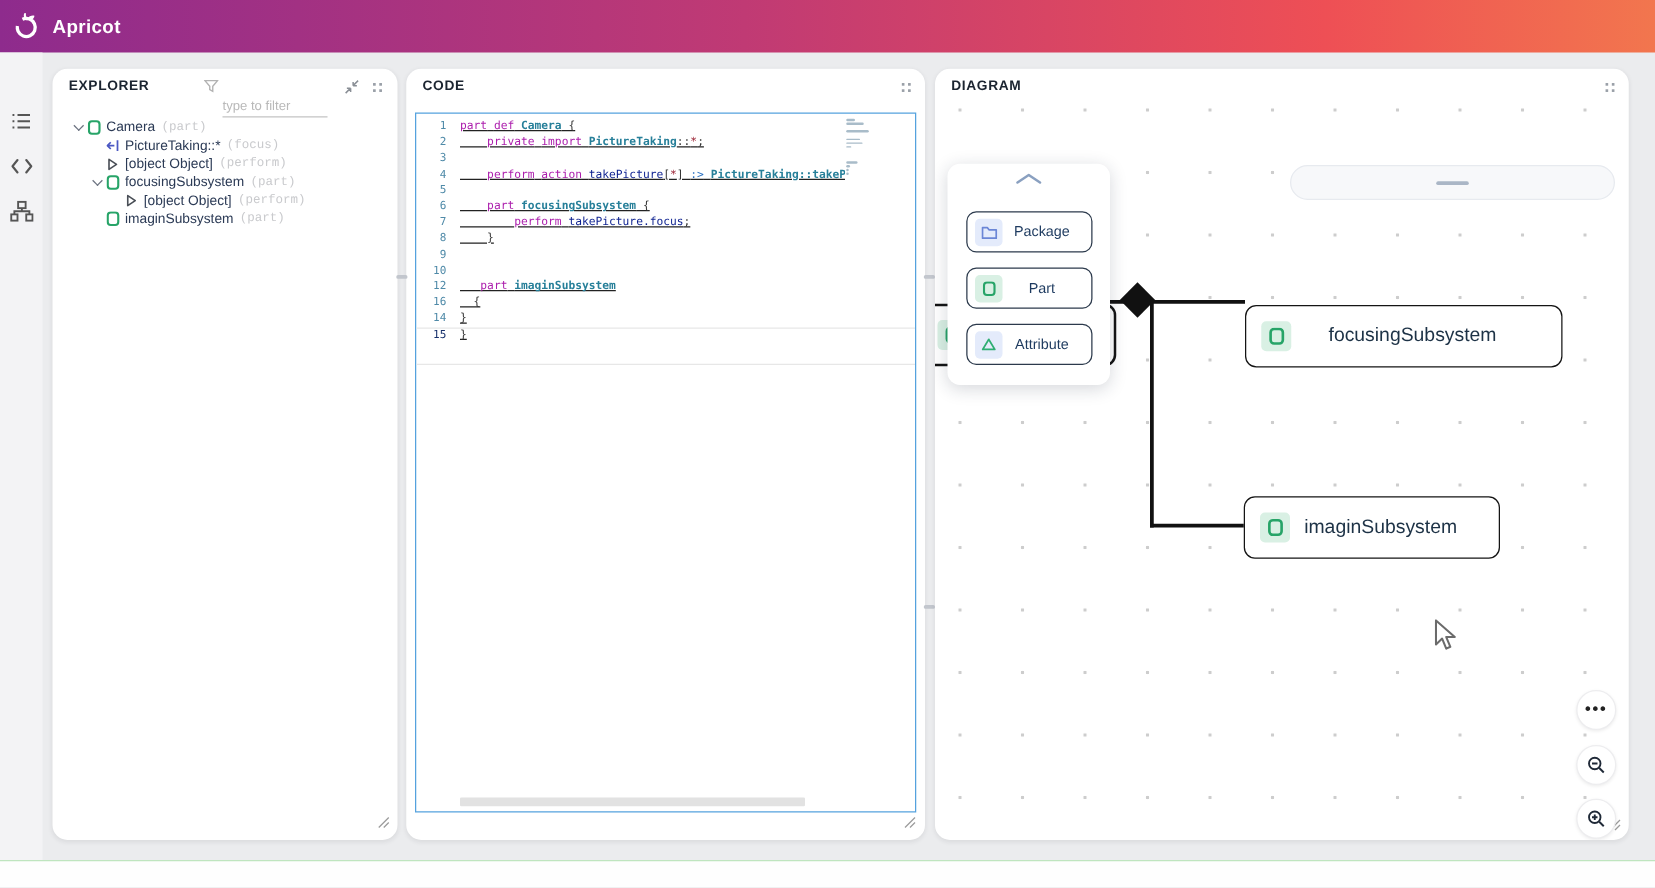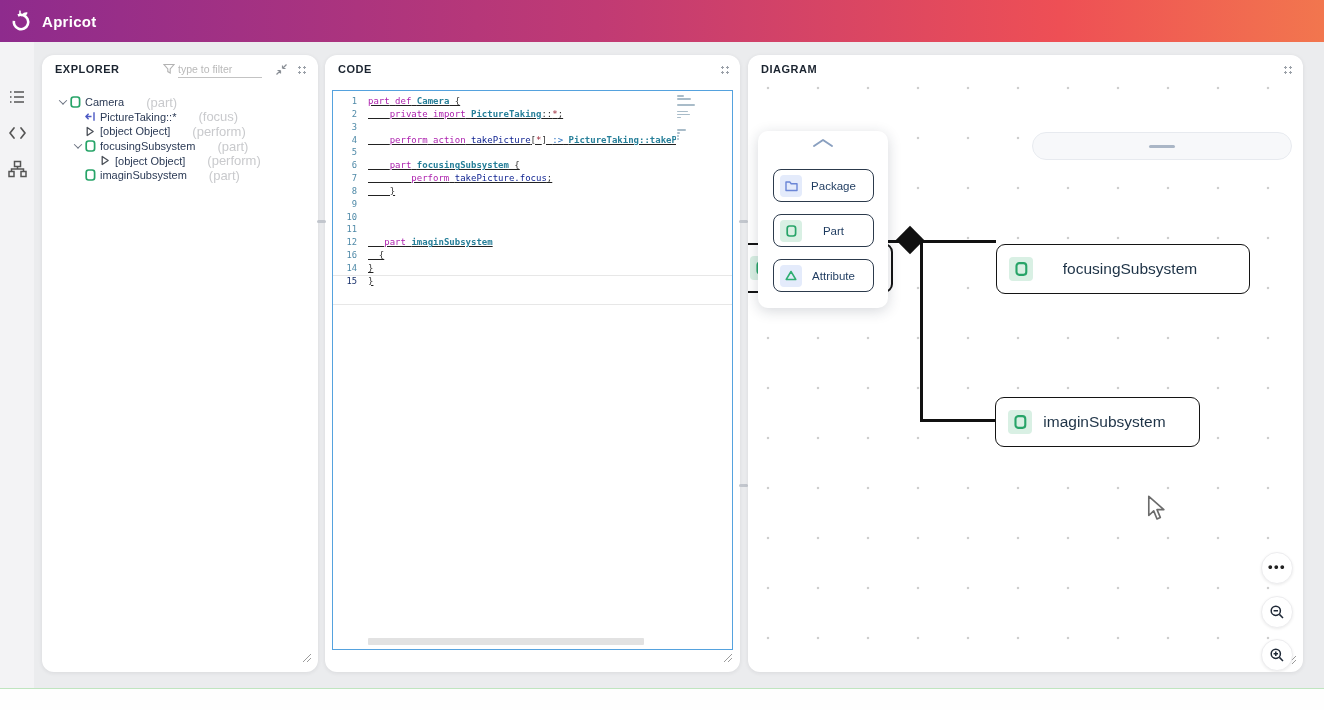--- a/index.html
+++ b/index.html
@@ -37,35 +37,35 @@
   .dots-handle {
     position:absolute; top:10px; width:9px; height:9px; cursor:grab;
     background-image:radial-gradient(#9aa0a8 1px, transparent 1.2px);
     background-size:5px 5px; background-position:0 0;
   }
   .rsz { position:absolute; width:12px; height:12px; cursor:nwse-resize; }
   
   .explorer { left:42px; width:276px; }
   .flt-funnel { position:absolute; left:121px; top:8px; }
   .flt-input {
-    position:absolute; left:136px; top:5px; width:84px; height:18px;
+    position:absolute; left:136px; top:21px; width:84px; height:18px;
     border:none; border-bottom:1px solid #c3c3c3; font-size:10.5px; color:#444;
     outline:none; background:transparent;
   }
   .flt-input::placeholder { color:#b9b9b9; }
   .collapse-all { position:absolute; left:233px; top:8px; cursor:pointer; }
   .explorer .dots-handle { left:255px; }
   .tree { position:absolute; left:0; top:40px; width:100%; }
   .tree-row { display:flex; align-items:center; height:14.6px; cursor:pointer; white-space:nowrap; }
   .chev { width:13px; height:10px; display:flex; align-items:center; justify-content:center; }
   .chev::before { content:""; width:5px; height:5px; border-right:1.4px solid #6b7280; border-bottom:1.4px solid #6b7280; transform:rotate(45deg) translate(-1px,-1px); }
   .chev-spacer { width:13px; }
   .tree-ic { width:12px; height:11px; display:flex; align-items:center; justify-content:center; margin-right:4px; }
   .tree-name { font-size:11px; color:#2b3a55; }
-  .tree-kind { font-size:13px; color:#c9cacd; margin-left:22px; }
+  .tree-kind { font-size:10px; color:#c9cacd; margin-left:5px;font-family:Liberation Mono, monospace; }
   
   .codepanel { left:325px; width:415px; }
   .codepanel .dots-handle { left:395px; }
   .editor {
     position:absolute; left:7px; top:35px; width:401px; height:560px;
     border:1.5px solid #55a2de; background:#fff; overflow:hidden; cursor:text;
   }
   .codelines { position:absolute; left:0; top:4px; width:100%; }
   .cline { display:flex; height:12.85px; line-height:12.85px; font-family:"DejaVu Sans Mono", monospace; font-size:9px; }
   .cline.current { border-top:1px solid #e7e7e7; border-bottom:1px solid #e7e7e7; height:30px; line-height:10.8px; }
@@ -311,24 +311,20 @@
         </div>
         <div class="cline">
           <span class="ln">9</span>
           <span class="ltext"></span>
         </div>
         <div class="cline">
           <span class="ln">10</span>
           <span class="ltext"></span>
         </div>
         <div class="cline">
-          <span class="ln">11</span>
-          <span class="ltext"></span>
-        </div>
-        <div class="cline">
           <span class="ln">12</span>
           <span class="ltext"><span class="tk-pl">   </span><span class="tk-kw">part</span><span class="tk-pl"> </span><span class="tk-type">imaginSubsystem</span></span>
         </div>
         <div class="cline">
           <span class="ln">16</span>
           <span class="ltext"><span class="tk-pl">  {</span></span>
         </div>
         <div class="cline">
           <span class="ln">14</span>
           <span class="ltext"><span class="tk-pl">}</span></span>

